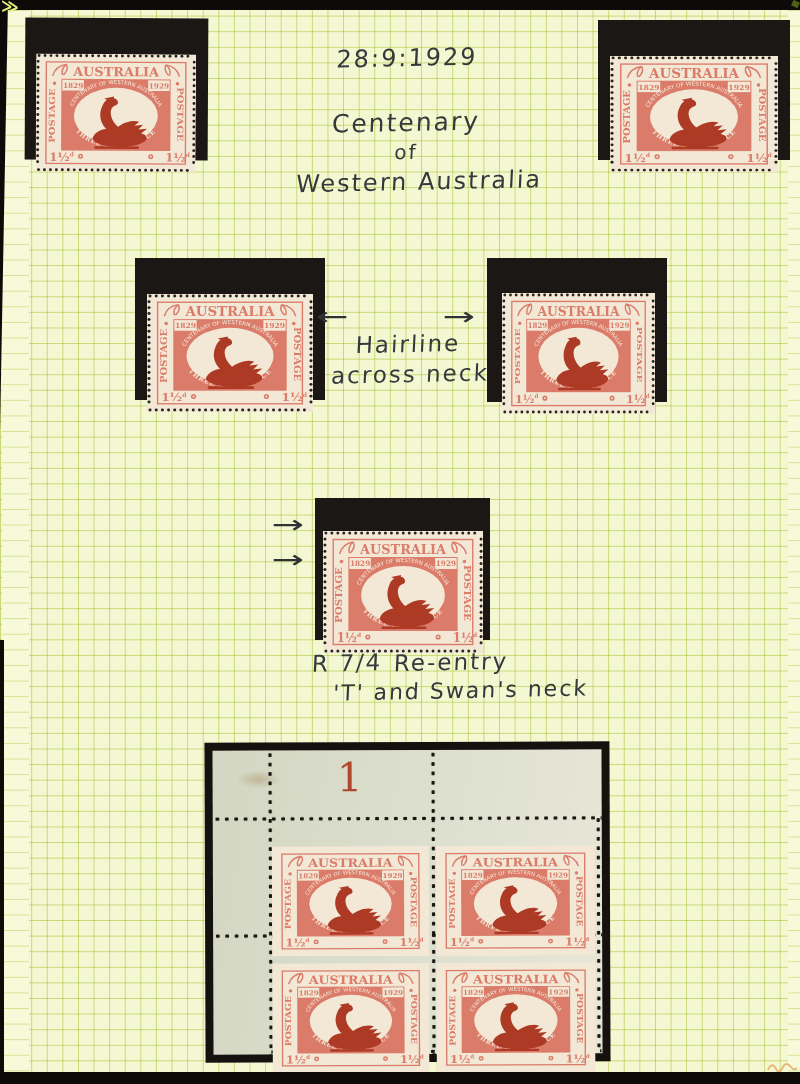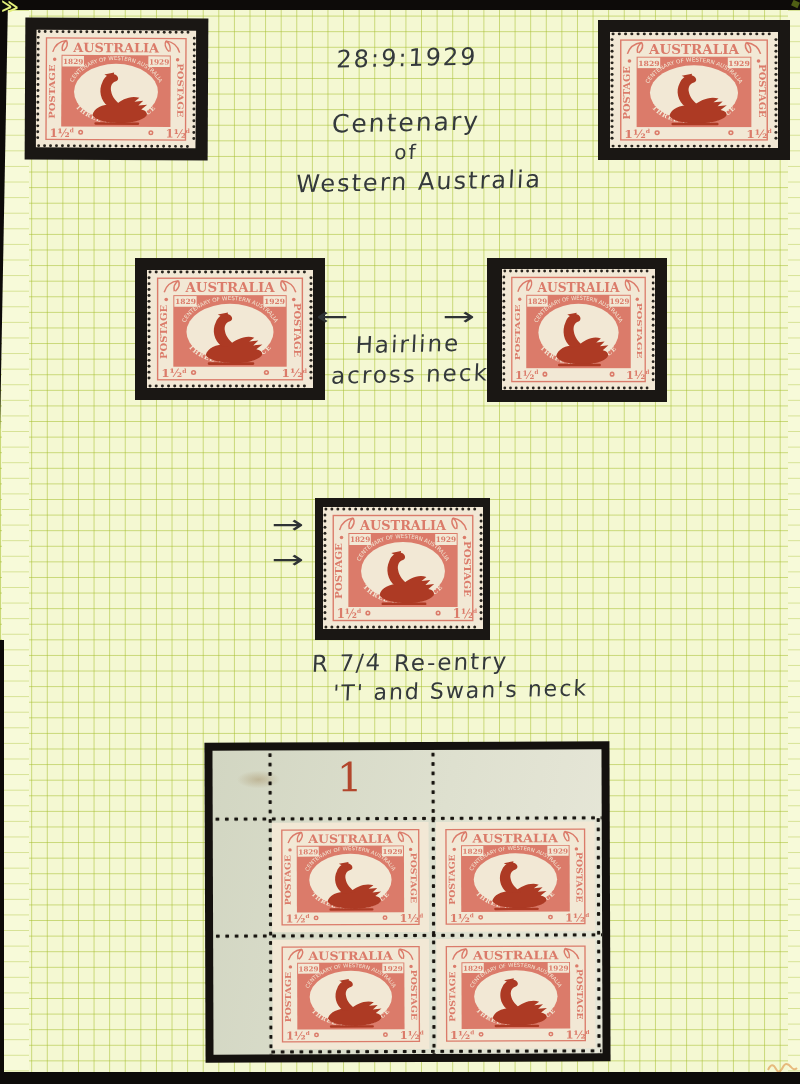--- a/index.html
+++ b/index.html
@@ -25,21 +25,21 @@
     font-weight:bold;letter-spacing:-2px;transform:skewY(6deg);}
   .corner-mark-tr{position:absolute;left:792px;top:1px;width:7px;height:6px;z-index:6;
     background:rgba(96,116,24,.8);transform:rotate(25deg);}
   .corner-scribble{position:absolute;left:766px;top:1058px;z-index:4;opacity:.65;}
   .mount{position:absolute;background:#1a1714;}
   .mount-a{left:25px;top:18px;width:183px;height:142px;transform:rotate(.3deg);}
   .mount-b{left:598px;top:20px;width:192px;height:140px;}
   .mount-c{left:135px;top:258px;width:190px;height:142px;}
   .mount-d{left:487px;top:258px;width:180px;height:144px;}
   .mount-e{left:315px;top:498px;width:175px;height:142px;}
-  .stamp-slot{position:absolute;}
+  .stamp-slot{position:absolute;margin-top:24px;}
   .slot-a{left:11px;top:12px;width:160px;height:118px;}
   .slot-b{left:12px;top:12px;width:168px;height:116px;}
   .slot-c{left:12px;top:12px;width:166px;height:118px;}
   .slot-d{left:15px;top:11px;width:153px;height:121px;}
   .slot-e{left:8px;top:9px;width:160px;height:122px;}
   .hw{position:absolute;color:#34393c;transform:rotate(-1.2deg) skewX(-4deg);
     letter-spacing:2px;white-space:nowrap;}
   .hw-center{text-align:center;}
   .hw-date{left:307px;top:44px;width:200px;font-size:24px;}
   .hw-title1{left:306px;top:108px;width:200px;font-size:25px;}

